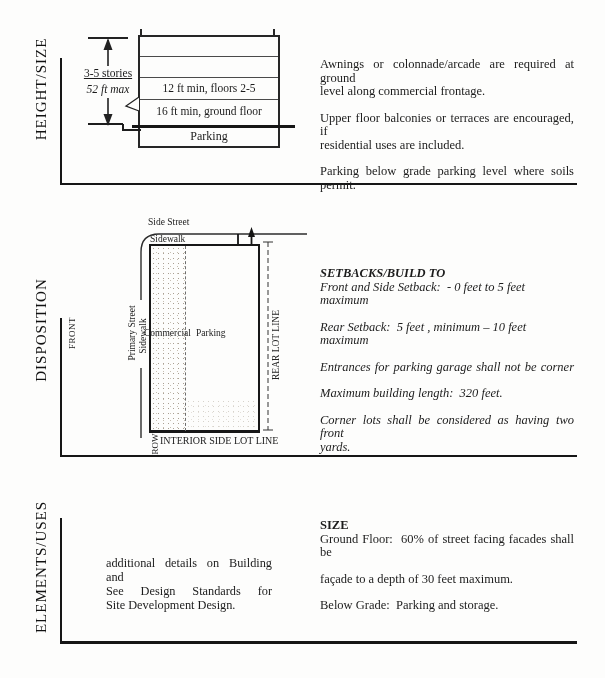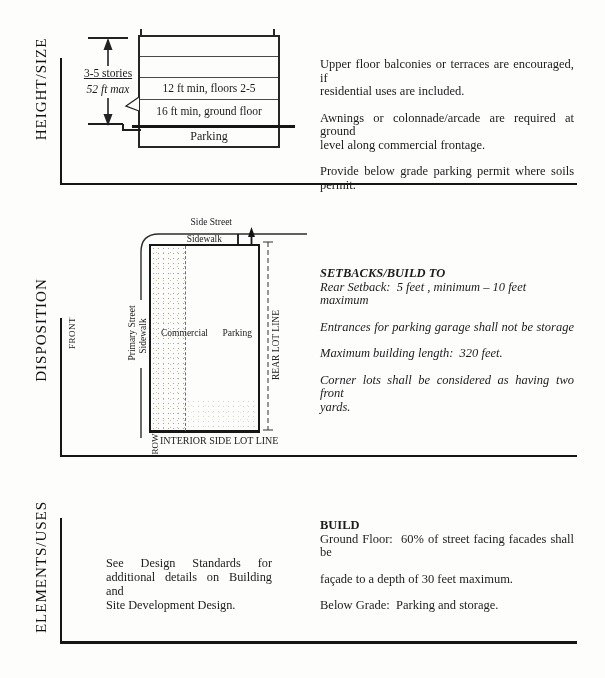--- a/index.html
+++ b/index.html
@@ -15,21 +15,21 @@
     transform:translate(-50%,-50%) rotate(-90deg);color:#111;
   }
   .notes{position:absolute;width:254px;font-size:12.5px;line-height:13.5px;color:#1c1c1c;}
   .notes p{margin:0 0 13px 0;}
   .notes p.gap2{}
   .notes p.last{margin-bottom:0;}
   .jl{display:block;text-align:justify;text-align-last:justify;}
   .ll{display:block;text-align:left;}
   .headln{font-weight:bold;}
   .diaglabel{position:absolute;text-align:center;font-size:11.5px;line-height:12px;color:#1b1b1b;}
-  .smlabel{position:absolute;text-align:right;font-size:9.5px;line-height:10px;color:#222;white-space:nowrap;}
+  .smlabel{position:absolute;text-align:left;font-size:9.5px;line-height:10px;color:#222;white-space:nowrap;}
   .rot{transform:translate(-50%,-50%) rotate(-90deg);text-align:center;}
   .bldg{
     position:absolute;left:138px;top:35px;width:142px;height:113px;
     border:2px solid #262626;box-sizing:border-box;background:transparent;
   }
   .floorline{position:absolute;left:140px;width:138px;height:1px;background:#4a4a4a;}
   .tick{position:absolute;width:2px;height:8px;background:#262626;}
   .lot{
     position:absolute;left:149px;top:244px;width:111px;height:189px;box-sizing:border-box;
     border:2px solid #171717;border-bottom-width:3px;background:#fdfdfc;
@@ -93,29 +93,29 @@
   </svg>
 
   <div class="diaglabel" style="left:75px;top:67px;width:66px;text-decoration:underline;">3-5 stories</div>
   <div class="diaglabel" style="left:75px;top:83px;width:66px;font-style:italic;">52 ft max</div>
   <div class="diaglabel" style="left:140px;top:82px;width:138px;">12 ft min, floors 2-5</div>
   <div class="diaglabel" style="left:140px;top:105px;width:138px;">16 ft min, ground floor</div>
   <div class="diaglabel" style="left:140px;top:130px;width:138px;font-size:12px;">Parking</div>
 
   <div class="notes" style="left:320px;top:58px;">
     <p>
+      <span class="jl">Awnings or colonnade/arcade are required at ground</span>
+      <span class="ll">level along commercial frontage.</span>
+    </p>
+    <p>
       <span class="jl">Upper floor balconies or terraces are encouraged, if</span>
       <span class="ll">residential uses are included.</span>
     </p>
-    <p>
-      <span class="jl">Awnings or colonnade/arcade are required at ground</span>
-      <span class="ll">level along commercial frontage.</span>
-    </p>
     <p class="last">
-      <span class="jl">Provide below grade parking permit where soils</span>
+      <span class="jl">Parking below grade parking level where soils</span>
       <span class="ll">permit.</span>
     </p>
   </div>
 
   <div class="lot"></div>
   <div class="stipple" style="left:151px;top:246px;width:34px;height:184px;"></div>
   <div class="stipple faint" style="left:186px;top:399px;width:71px;height:31px;"></div>
   <div class="dash-divider" style="left:185px;top:246px;height:185px;"></div>
 
   <div class="smlabel" style="left:148px;top:217px;width:84px;">Side Street</div>
@@ -126,46 +126,49 @@
   <div class="smlabel" style="left:144px;top:328px;width:64px;">Commercial</div>
   <div class="smlabel" style="left:196px;top:328px;width:56px;">Parking</div>
   <div class="smlabel rot" style="left:276px;top:345px;">REAR LOT LINE</div>
   <div class="smlabel rot" style="left:155px;top:444px;font-size:9px;">ROW</div>
   <div class="smlabel" style="left:160px;top:436px;width:116px;font-size:10px;">INTERIOR SIDE LOT LINE</div>
 
   <div class="notes" style="left:320px;top:267px;font-style:italic;">
     <p style="margin:0;">
         <span class="ll headln">SETBACKS/BUILD TO</span>
       </p>
+    <p>
+      <span class="ll">Front and Side Setback:&nbsp; - 0 feet to 5 feet maximum</span>
+    </p>
     <p class="gap2">
       <span class="ll">Rear Setback:&nbsp; 5 feet , minimum – 10 feet maximum</span>
     </p>
     <p>
-      <span class="jl">Entrances for parking garage shall not be storage</span>
+      <span class="jl">Entrances for parking garage shall not be corner</span>
     </p>
     <p>
       <span class="ll">Maximum building length:&nbsp; 320 feet.</span>
     </p>
     <p class="last">
       <span class="jl">Corner lots shall be considered as having two front</span>
       <span class="ll">yards.</span>
     </p>
   </div>
 
   <div class="notes" style="left:106px;top:556px;width:166px;line-height:14px;font-size:12.3px;">
     <p style="margin:0;">
+      <span class="jl">additional details on Building and</span>
       <span class="jl">See Design Standards for</span>
-      <span class="jl">additional details on Building and</span>
       <span class="ll">Site Development Design.</span>
     </p>
   </div>
 
   <div class="notes" style="left:320px;top:519px;">
     <p style="margin:0;">
-        <span class="ll headln">BUILD</span>
+        <span class="ll headln">SIZE</span>
       </p>
     <p>
       <span class="jl">Ground Floor:&nbsp; 60% of street facing facades shall be</span>
     </p>
     <p>
       <span class="ll">façade to a depth of 30 feet maximum.</span>
     </p>
     <p class="last">
       <span class="ll">Below Grade:&nbsp; Parking and storage.</span>
     </p>

